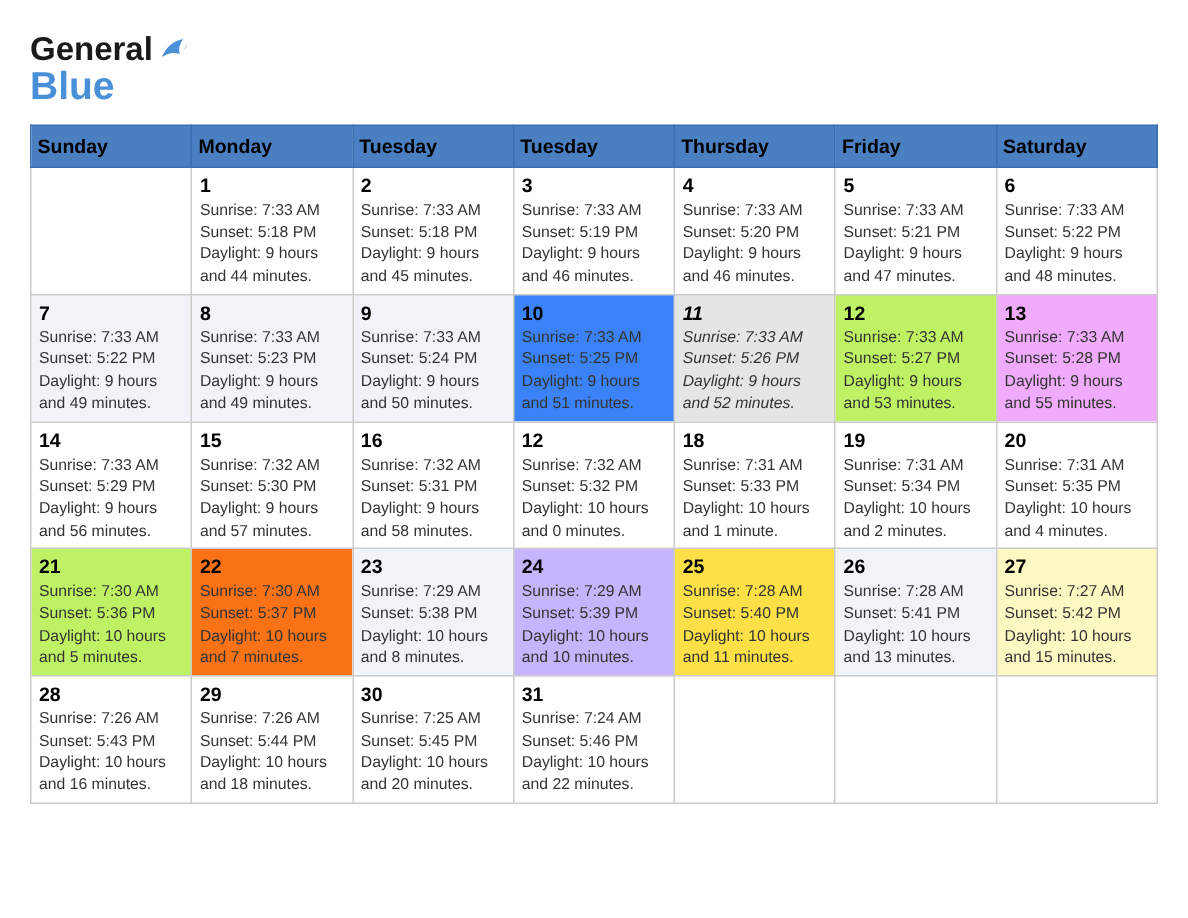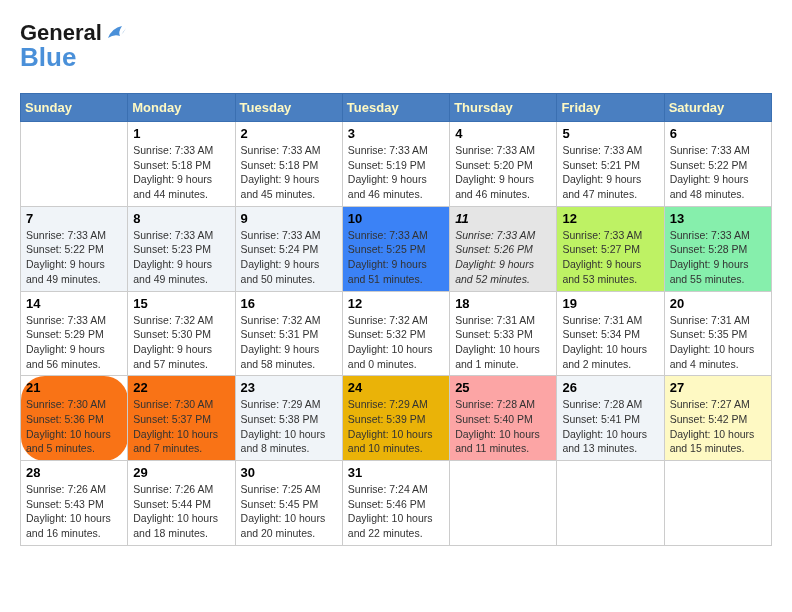--- a/index.html
+++ b/index.html
@@ -7,21 +7,21 @@
       font-family: Arial, sans-serif;
       background: #fff;
       width: 792px;
       min-height: 612px;
       padding: 20px;
     }
     .header-area {
       display: flex;
       justify-content: space-between;
       align-items: center;
-      margin-bottom: 20px;
+      margin-bottom: 10px;
     }
     .logo {
       display: flex;
       flex-direction: column;
       align-items: flex-start;
     }
     .title-area {
       text-align: right;
     }
     .title-area h1 {
@@ -34,21 +34,21 @@
       font-weight: normal;
       color: #444;
     }
     .calendar {
       width: 100%;
       border-collapse: collapse;
       font-size: 11px;
     }
     .calendar th {
       background: #4a7fc1;
-      color: #fef9c3;
+      color: #000000;
       padding: 6px 4px;
       text-align: left;
       font-size: 13px;
       font-weight: bold;
       border: 1px solid #3a6fb1;
     }
     .calendar td {
       vertical-align: top;
       padding: 4px 5px;
       border: 1px solid #ccc;
@@ -152,21 +152,21 @@
           <div class="day-info">Sunrise: 7:33 AM<br>Sunset: 5:25 PM<br>Daylight: 9 hours and 51 minutes.</div>
         </td>
         <td style="background: #e5e5e5; font-style: italic;">
           <span class="day-num">11</span>
           <div class="day-info">Sunrise: 7:33 AM<br>Sunset: 5:26 PM<br>Daylight: 9 hours and 52 minutes.</div>
         </td>
         <td style="background: #bef264;">
           <span class="day-num">12</span>
           <div class="day-info">Sunrise: 7:33 AM<br>Sunset: 5:27 PM<br>Daylight: 9 hours and 53 minutes.</div>
         </td>
-        <td style="background: #86efac;">
+        <td style="background: #f0abfc;">
           <span class="day-num">13</span>
           <div class="day-info">Sunrise: 7:33 AM<br>Sunset: 5:28 PM<br>Daylight: 9 hours and 55 minutes.</div>
         </td>
       </tr>
       <tr>
         <td>
           <span class="day-num">14</span>
           <div class="day-info">Sunrise: 7:33 AM<br>Sunset: 5:29 PM<br>Daylight: 9 hours and 56 minutes.</div>
         </td>
         <td>
@@ -188,37 +188,37 @@
         <td>
           <span class="day-num">19</span>
           <div class="day-info">Sunrise: 7:31 AM<br>Sunset: 5:34 PM<br>Daylight: 10 hours and 2 minutes.</div>
         </td>
         <td>
           <span class="day-num">20</span>
           <div class="day-info">Sunrise: 7:31 AM<br>Sunset: 5:35 PM<br>Daylight: 10 hours and 4 minutes.</div>
         </td>
       </tr>
       <tr>
-        <td style="background: #f97316; border-radius: 24px;">
+        <td style="background: #bef264;">
           <span class="day-num">21</span>
           <div class="day-info">Sunrise: 7:30 AM<br>Sunset: 5:36 PM<br>Daylight: 10 hours and 5 minutes.</div>
         </td>
         <td style="background: #f97316;">
           <span class="day-num">22</span>
           <div class="day-info">Sunrise: 7:30 AM<br>Sunset: 5:37 PM<br>Daylight: 10 hours and 7 minutes.</div>
         </td>
         <td style="background: rgb(240, 244, 248);">
           <span class="day-num">23</span>
           <div class="day-info">Sunrise: 7:29 AM<br>Sunset: 5:38 PM<br>Daylight: 10 hours and 8 minutes.</div>
         </td>
-        <td style="background: #eab308;">
+        <td style="background: #c4b5fd;">
           <span class="day-num">24</span>
           <div class="day-info">Sunrise: 7:29 AM<br>Sunset: 5:39 PM<br>Daylight: 10 hours and 10 minutes.</div>
         </td>
-        <td style="background: #fca5a5;">
+        <td style="background: #fde047;">
           <span class="day-num">25</span>
           <div class="day-info">Sunrise: 7:28 AM<br>Sunset: 5:40 PM<br>Daylight: 10 hours and 11 minutes.</div>
         </td>
         <td style="background: rgb(240, 244, 248); margin-top: 47px;">
           <span class="day-num">26</span>
           <div class="day-info">Sunrise: 7:28 AM<br>Sunset: 5:41 PM<br>Daylight: 10 hours and 13 minutes.</div>
         </td>
         <td style="background: #fef9c3;">
           <span class="day-num">27</span>
           <div class="day-info">Sunrise: 7:27 AM<br>Sunset: 5:42 PM<br>Daylight: 10 hours and 15 minutes.</div>

